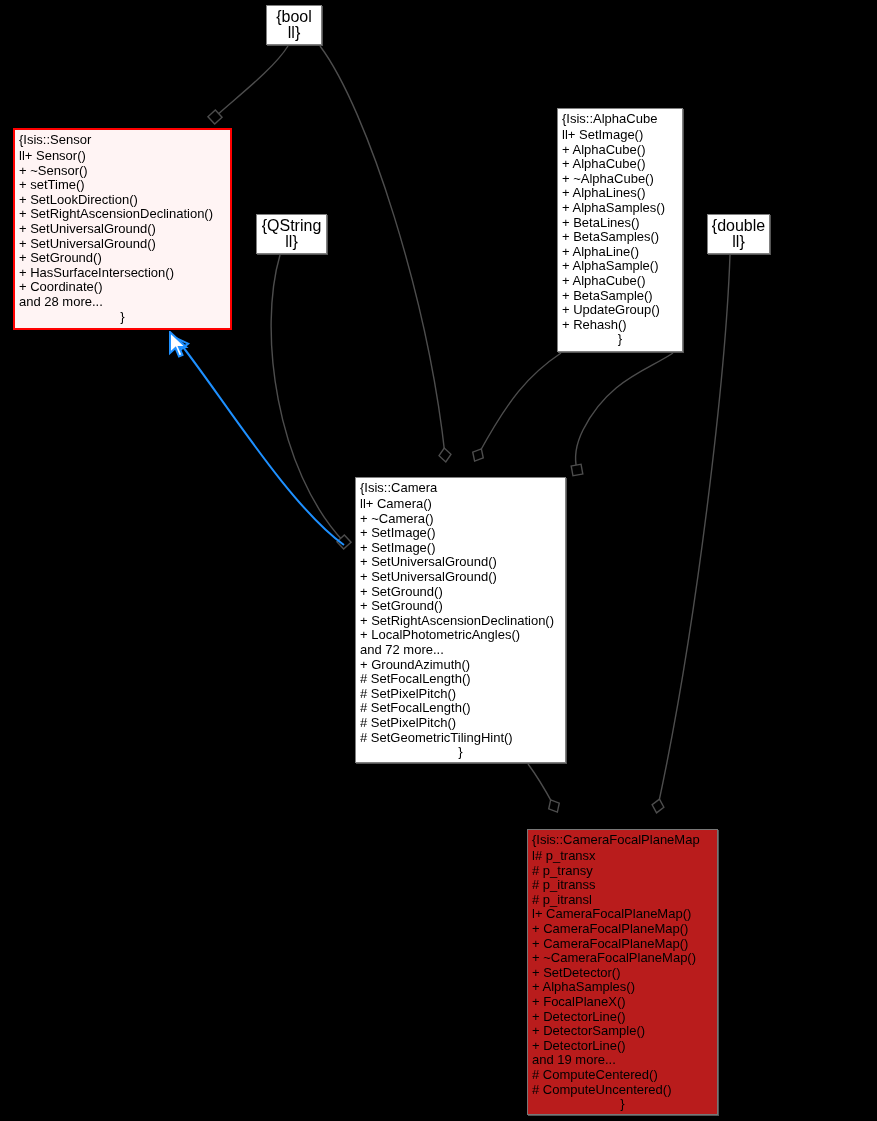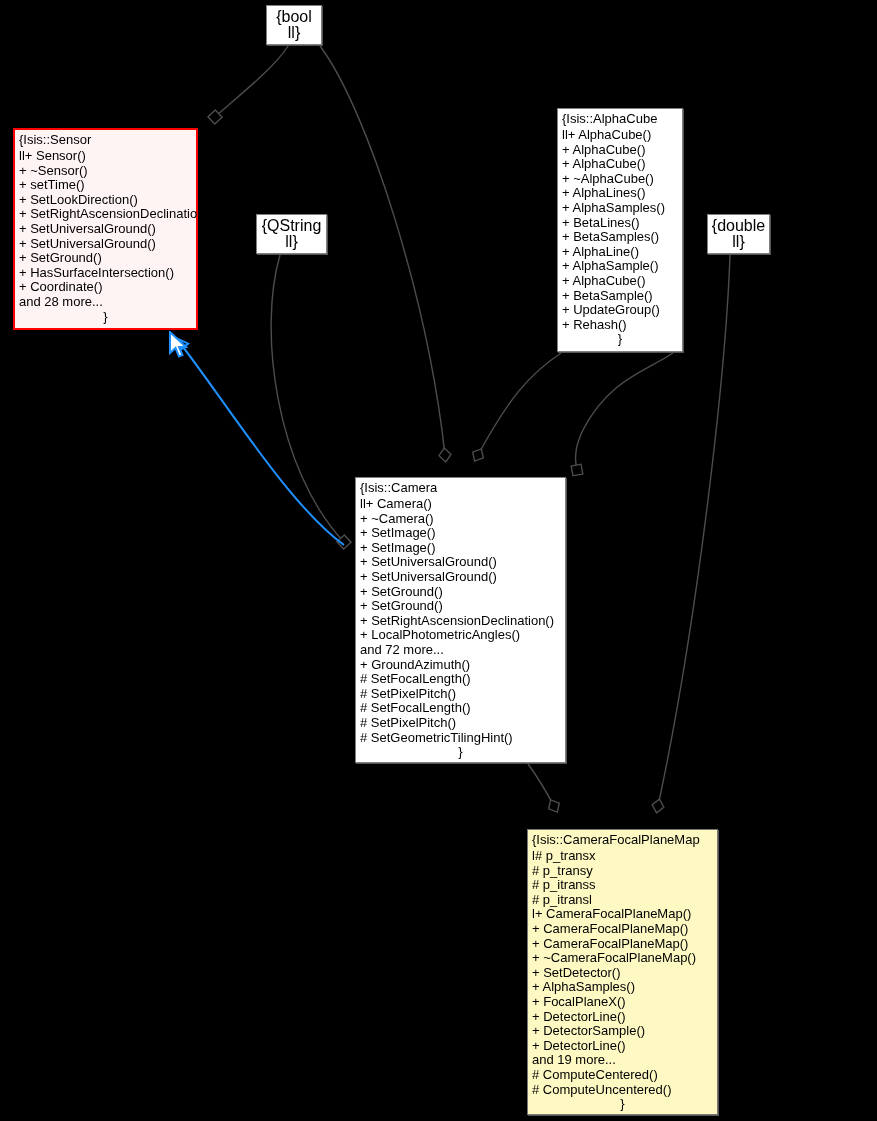--- a/index.html
+++ b/index.html
@@ -12,21 +12,21 @@
   .node .body{box-sizing:border-box;width:100%;height:100%;padding:2px 4px 2px 4px;}
 
   
   .classbox{border:1px solid #808080;background:#ffffff;color:#000;}
   .classbox.plain{box-shadow:1px 1px 0 #555;}
   .classbox .title{text-align:left;white-space:pre;}
   .classbox .member{white-space:pre;}
   .classbox .closer{text-align:center;white-space:pre;}
 
   .highlight{background:#fff4f4;border:2px solid #ff0000;}
-  .grayfill{background:#fef9c3;border:1px solid #777777;box-shadow:1px 1px 0 #555;}
+  .grayfill{background:#b91c1c;border:1px solid #777777;box-shadow:1px 1px 0 #555;}
 
   .typebox{border:1px solid #808080;background:#ffffff;color:#000;
            box-shadow:1px 1px 0 #555;
            display:flex;align-items:center;justify-content:center;}
   .typebox .t{text-align:center;white-space:pre;line-height:16px;}
 
   .lines{font-size:13px;line-height:14.6px;}
   .lines .title{font-size:13px;line-height:16px;padding-bottom:1px;}
 
   .cursor{position:absolute;pointer-events:none;}
@@ -75,41 +75,41 @@
 ll}</div>
       </div>
       <div class="node typebox" style="left: 248px; top: 214px; width: 71px; height: 40px;">
         <div class="t" style="white-space: pre;">{QString
 ll}</div>
       </div>
       <div class="node typebox" style="left: 699px; top: 214px; width: 63px; height: 40px;">
         <div class="t" style="white-space: pre;">{double
 ll}</div>
       </div>
-      <div class="node" style="left: 5px; top: 128px; width: 185px; height: 202px;">
+      <div class="node" style="left: 5px; top: 128px; width: 219px; height: 202px;">
         <div class="body lines classbox highlight">
           <div class="title">{Isis::Sensor</div>
           <div class="member">ll+ Sensor()</div>
           <div class="member">+ ~Sensor()</div>
           <div class="member">+ setTime()</div>
           <div class="member">+ SetLookDirection()</div>
           <div class="member">+ SetRightAscensionDeclination()</div>
           <div class="member">+ SetUniversalGround()</div>
           <div class="member">+ SetUniversalGround()</div>
           <div class="member">+ SetGround()</div>
           <div class="member">+ HasSurfaceIntersection()</div>
           <div class="member">+ Coordinate()</div>
           <div class="member">and 28 more...</div>
           <div class="closer">}</div>
         </div>
       </div>
       <div class="node" style="left: 549px; top: 108px; width: 126px; height: 244px;">
         <div class="body lines classbox plain">
           <div class="title">{Isis::AlphaCube</div>
-          <div class="member">ll+ AlphaCube()</div>
+          <div class="member">ll+ SetImage()</div>
           <div class="member">+ AlphaCube()</div>
           <div class="member">+ AlphaCube()</div>
           <div class="member">+ ~AlphaCube()</div>
           <div class="member">+ AlphaLines()</div>
           <div class="member">+ AlphaSamples()</div>
           <div class="member">+ BetaLines()</div>
           <div class="member">+ BetaSamples()</div>
           <div class="member">+ AlphaLine()</div>
           <div class="member">+ AlphaSample()</div>
           <div class="member">+ AlphaCube()</div>

